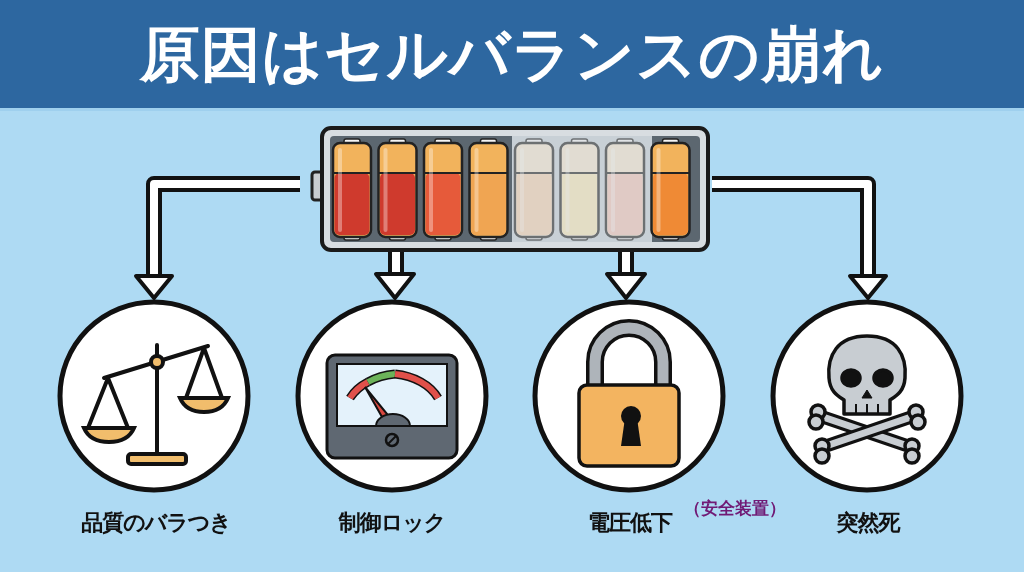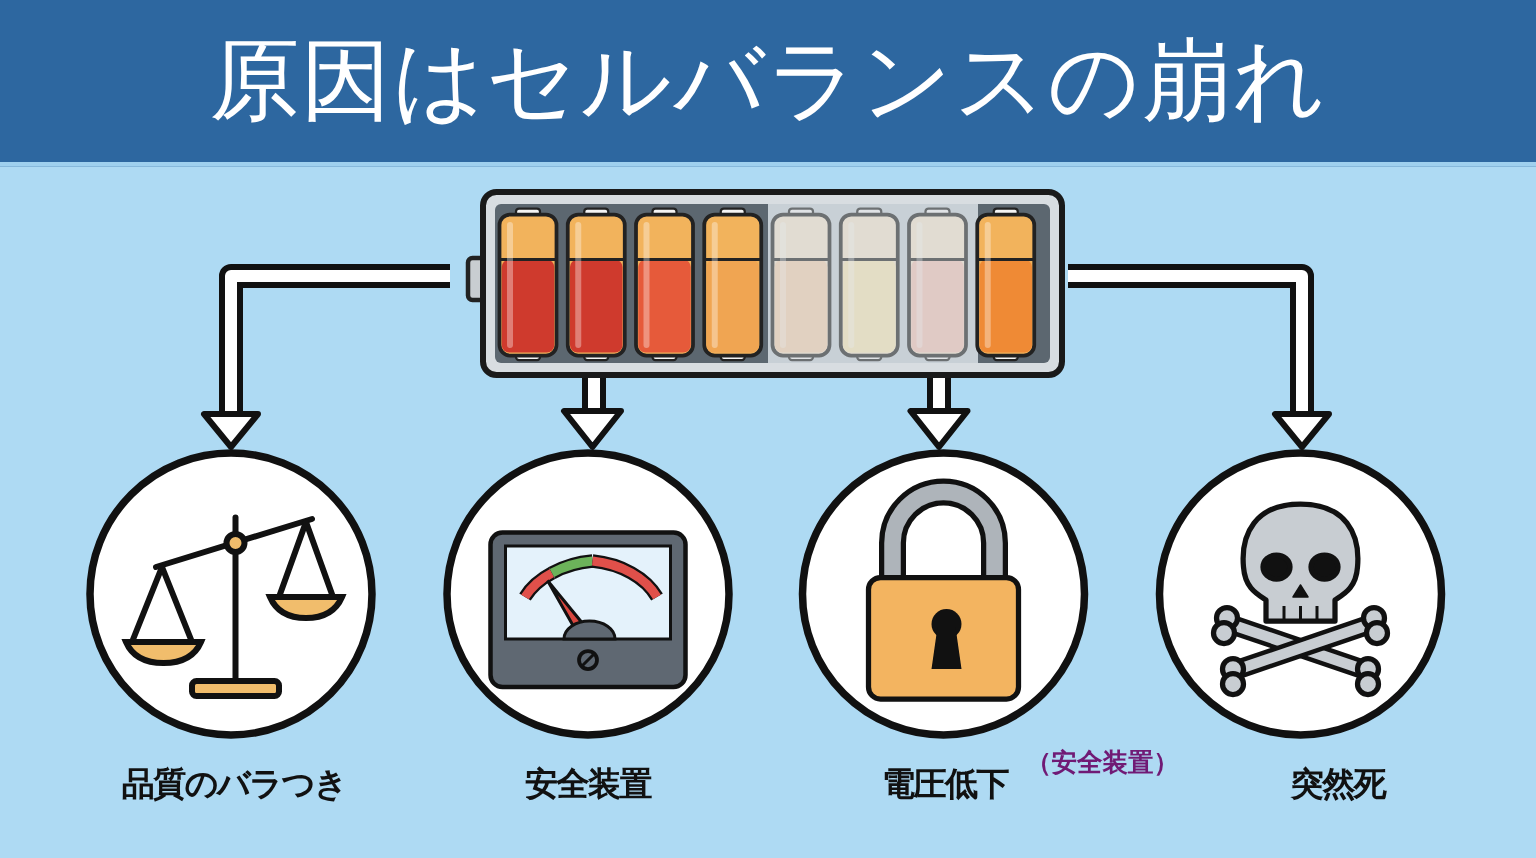--- a/index.html
+++ b/index.html
@@ -1,18 +1,18 @@
 <!DOCTYPE html>
 <html><head>
 <meta charset="utf-8">
 <style>
   html,body{margin:0;padding:0;}
   body{width:1024px;height:572px;background:#aedaf3;overflow:hidden;position:relative;font-family:"DejaVu Sans",sans-serif;}
   .header{position:absolute;left:0;top:0;width:1024px;height:108px;background:#2d67a0;border-bottom:3px solid #9fd0ee;}
-  .title{position:absolute;left:0;top:0;width:1024px;height:108px;line-height:108px;text-align:center;color:#fff;font-size:60px;font-weight:normal;letter-spacing:1px;}
+  .title{position:absolute;left:0;top:0;width:1024px;height:108px;line-height:108px;text-align:center;color:#fff;font-size:60px;font-weight:bold;letter-spacing:1px;}
   svg.main{position:absolute;left:0;top:0;}
   .label{position:absolute;top:508px;width:240px;text-align:center;font-size:22px;font-weight:bold;color:#111;letter-spacing:-1px;}
   .sub{position:absolute;left:684px;top:497px;font-size:17px;font-weight:bold;color:#701a75;}
 </style>
 </head>
 <body>
 
 <div class="header"></div>
 <div class="title">原因はセルバランスの崩れ</div>
 
@@ -176,16 +176,16 @@
       <ellipse cx="883" cy="378" rx="9" ry="8" fill="#111"></ellipse>
       <path d="M867 390 L862 398 H872 Z" fill="#111" stroke-width="1"></path>
       <line x1="856" y1="404" x2="856" y2="414" stroke-width="2"></line>
       <line x1="867" y1="404" x2="867" y2="414" stroke-width="2"></line>
       <line x1="878" y1="404" x2="878" y2="414" stroke-width="2"></line>
     </g>
   </g>
 </svg>
 
 <div class="label" style="left:36px;">品質のバラつき</div>
-<div class="label" style="left:272px;">安全装置</div>
+<div class="label" style="left:272px;">制御ロック</div>
 <div class="label" style="left:510px;">電圧低下</div>
 <div class="sub">（安全装置）</div>
-<div class="label" style="left:772px;">突然死</div>
+<div class="label" style="left:748px;">突然死</div>
 
 </body></html>

